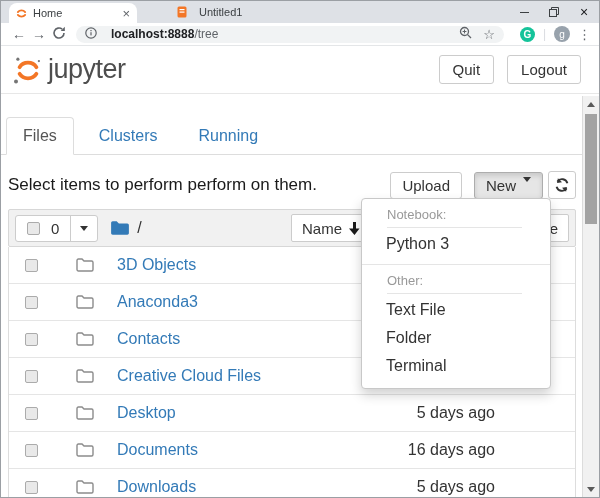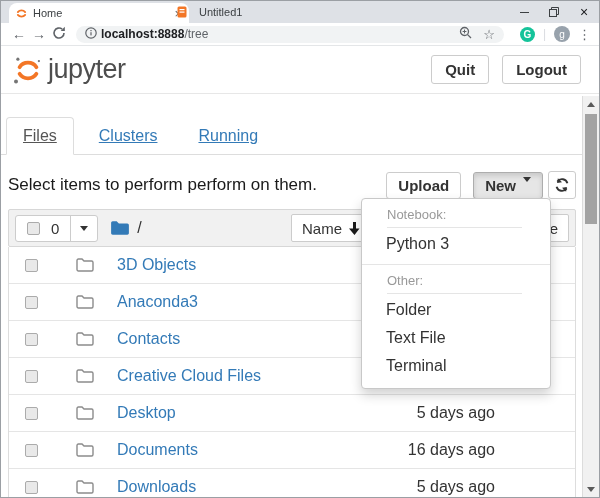--- a/index.html
+++ b/index.html
@@ -1,60 +1,60 @@
 <!DOCTYPE html>
 <html><head>
 <meta charset="utf-8">
 <style>
   * { margin:0; padding:0; box-sizing:border-box; }
   body { font-family:"Liberation Sans", sans-serif; background:#fff; }
   .screen { position:relative; width:600px; height:498px; border:1px solid #9b9fa4; overflow:hidden; background:#fff; }
 
   
   .tabstrip { position:relative; height:22px; background:#dee1e6; }
-  .tab-active { position:absolute; left:8px; top:2px; width:180px; height:20px; background:#fff;
+  .tab-active { position:absolute; left:8px; top:2px; width:128px; height:20px; background:#fff;
     border-radius:8px 8px 0 0; display:flex; align-items:center; padding:0 7px; font-size:11px; color:#3c4043; }
   .tab-title { flex:1; white-space:nowrap; overflow:hidden; }
   .tab-close { color:#5f6368; font-size:13px; line-height:1; }
   .tab-inactive { position:absolute; left:176px; top:0; height:22px; display:flex; align-items:center; gap:6px; font-size:11px; color:#3c4043; }
   .favicon { display:inline-flex; margin-right:6px; }
   .win-controls { position:absolute; right:0; top:0; height:22px; display:flex; }
   .win-btn { width:30px; height:22px; display:flex; align-items:center; justify-content:center; color:#202124; }
   .min-glyph { width:9px; height:1px; background:#3c4043; display:inline-block; }
   .close-glyph { font-size:14px; line-height:1; }
 
   
   .addressbar { height:23px; background:#fff; border-bottom:1px solid #e4e6e8; display:flex; align-items:center; padding:0 8px; }
   .nav-ic { color:#5f6368; font-size:14px; width:20px; text-align:center; line-height:1; }
   .omnibox { flex:1; height:17px; background:#f1f3f4; border-radius:9px; display:flex; align-items:center; padding:0 9px; margin:0 7px; }
-  .url { font-size:12px; color:#5f6368; margin-left:4px; white-space:nowrap; }
+  .url { font-size:12px; color:#5f6368; margin-left:14px; white-space:nowrap; }
   .url .host { color:#202124; font-weight:bold; }
   .omni-right { margin-left:auto; display:flex; align-items:center; gap:11px; }
   .star { color:#5f6368; font-size:13px; line-height:1; }
   .ext-area { display:flex; align-items:center; gap:8px; margin-left:9px; }
   .g-icon { width:15px; height:15px; border-radius:50%; background:#15c39a; color:#fff; font-size:10px; font-weight:bold;
     display:flex; align-items:center; justify-content:center; }
   .chrome-sep { color:#dadce0; font-size:12px; }
   .avatar { width:16px; height:16px; border-radius:50%; background:#98a2ac; color:#fff; font-size:10px;
     display:flex; align-items:center; justify-content:center; }
   .dots { color:#5f6368; font-size:13px; letter-spacing:0; }
 
   
   .page-header { height:48px; display:flex; align-items:center; padding:0 10px 0 10px; border-bottom:1px solid #e7e7e7; background:#fff; }
   .logo { display:flex; align-items:flex-end; gap:3px; }
   .logo-text { font-size:27px; color:#4e4e4e; letter-spacing:-0.5px; line-height:1; padding-bottom:2px; }
   .hdr-buttons { margin-left:auto; display:flex; gap:13px; padding-right:8px; }
-  .btn { background:#fff; border:1px solid #ccc; border-radius:3px; color:#333; font-size:15px; padding:5px 13px; cursor:default;font-weight:bold; }
+  .btn { background:#fff; border:1px solid #ccc; border-radius:3px; color:#333; font-size:15px; padding:5px 13px; cursor:default; }
 
   
   .content { margin-right:17px; }
 
   
   .nav-tabs { display:flex; margin-top:23px; padding-left:5px; border-bottom:1px solid #ddd; font-size:16px; align-items:flex-end; }
-  .ntab { padding:9px 16px;text-decoration:underline; }
+  .ntab { padding:9px 16px; }
   .ntab.active { background:#fff; border:1px solid #ddd; border-bottom:1px solid #fff; border-radius:4px 4px 0 0; color:#555; margin-bottom:-1px; }
   .ntab.link { color:#337ab7; margin-left:9px; }
 
   
   .action-row { display:flex; align-items:center; margin-top:15px; height:30px; padding:0 6px 0 7px; }
   .action-msg { font-size:17px; color:#1a1a1a; }
   .action-buttons { margin-left:auto; display:flex; align-items:center; gap:5px; }
   .upload-btn { padding:4px 11px; margin-right:7px; }
   .new-btn { padding:4px 11px; background:#e6e6e6; border-color:#adadad; box-shadow:inset 0 3px 5px rgba(0,0,0,.125); display:flex; }
   .caret { display:inline-block; width:0; height:0; border-left:4px solid transparent; border-right:4px solid transparent; border-top:5px solid #333; margin-left:7px; }
@@ -318,22 +318,22 @@
         </div>
       </div>
     </div>
   </div>
 
   <div class="dropdown">
     <div class="dd-header">Notebook:</div>
     <div class="dd-item">Python 3</div>
     <div class="dd-divider"></div>
     <div class="dd-header">Other:</div>
+    <div class="dd-item">Text File</div>
     <div class="dd-item">Folder</div>
-    <div class="dd-item">Text File</div>
     <div class="dd-item">Terminal</div>
   </div>
 
   <div class="vscroll">
     <span class="vs-btn vs-up">
         <span class="tri-up"></span>
       </span>
     <span class="vs-thumb"></span>
     <span class="vs-btn vs-down">
         <span class="tri-down"></span>

